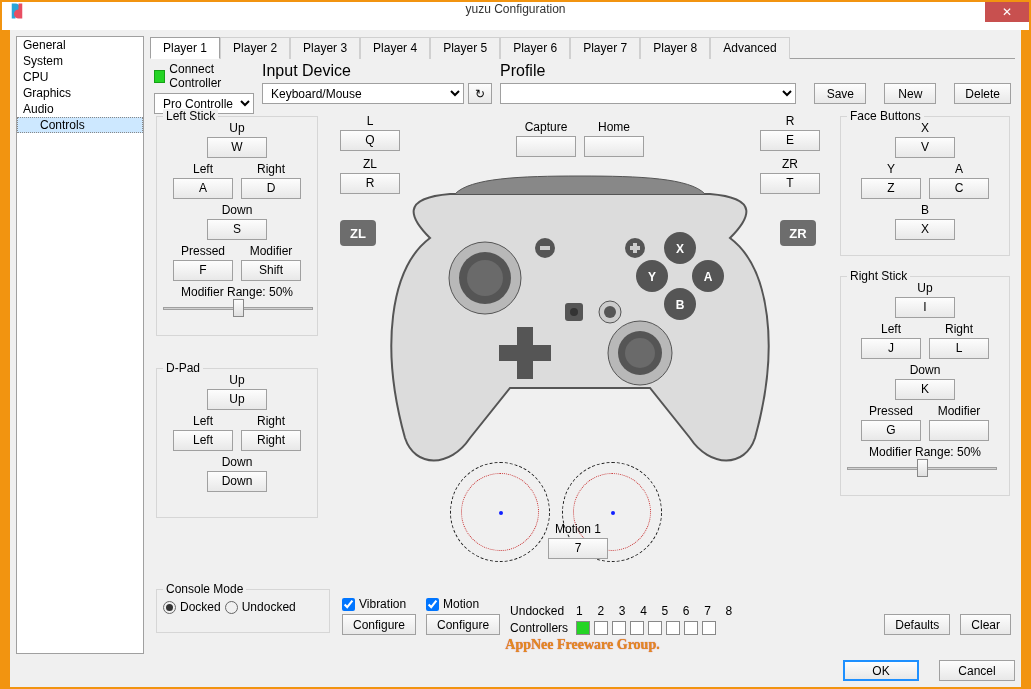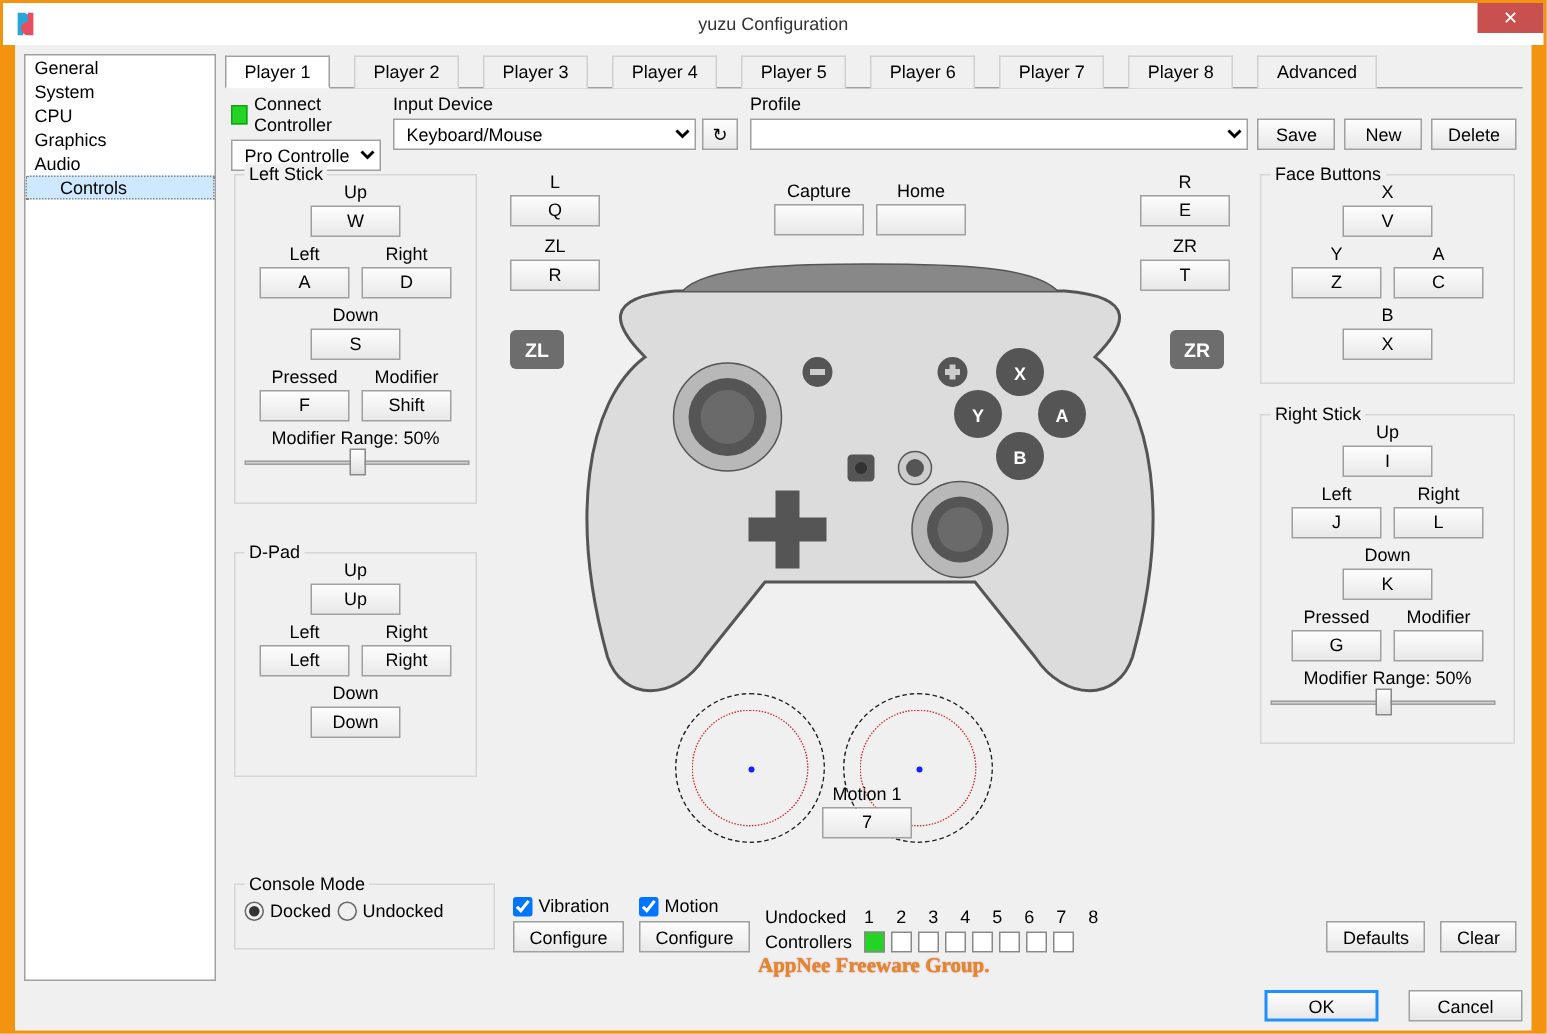--- a/index.html
+++ b/index.html
@@ -1,35 +1,35 @@
 <!DOCTYPE html>
 <html><head>
 <meta charset="utf-8">
 <style>
 * { box-sizing: border-box; margin: 0; padding: 0; font-family: "Segoe UI", Tahoma, sans-serif; font-size: 12px; }
 body { background: #f29410; width: 1031px; height: 689px; overflow: hidden; }
 .window { width: 1031px; height: 689px; background: #f29410; padding: 2px; position: relative; }
-.titlebar { height: 28px; background: #fff; display: flex; align-items: center; padding: 0 6px; position: relative; }
+.titlebar { height: 28px; background: #fff; display: flex; padding: 0 6px; position: relative; }
 .titlebar .icon { width: 18px; height: 18px; margin-right: 6px; }
 .titlebar .spacer { flex: 1; }
 .titlebar .title { position: absolute; left: 0; right: 0; text-align: center; color: #333; pointer-events: none; }
 .closebtn { width: 44px; height: 20px; background: #c8504f; color: #fff; display: flex; align-items: center; justify-content: center; position: absolute; right: 0; top: 0; font-size: 14px; }
 .client { background: #f0f0f0; height: calc(689px - 32px); margin: 0 8px 8px 8px; padding: 6px; position: relative; }
 .sidebar { position: absolute; left: 6px; top: 6px; width: 128px; height: 618px; border: 1px solid #a0a0a0; background: #fff; }
 .sidebar-item { padding: 1px 6px; cursor: default; }
 .sidebar-item.sel { background: #cde8ff; border: 1px dotted #888; padding: 0 22px; }
 .main { position: absolute; left: 140px; top: 6px; right: 6px; bottom: 52px; }
 .tabs { display: flex; border-bottom: 1px solid #a0a0a0; }
-.tab { padding: 3px 12px; border: 1px solid #a0a0a0; border-bottom: none; background: #f0f0f0; margin-right: 16px; cursor: default; position: relative; top: 1px; }
+.tab { padding: 3px 12px; border: 1px solid #a0a0a0; border-bottom: none; background: #f0f0f0; margin-right: 0px; cursor: default; position: relative; top: 1px; }
 .tab.active { background: #fff; border-bottom: 1px solid #fff; }
 .tab:not(.active){border-top-color:#d0d0d0;border-left-color:#d0d0d0;border-right-color:#d0d0d0;}
 .panel { position: absolute; left: 0; right: 0; top: 22px; bottom: 0; }
 .row1 { display: flex; gap: 8px; padding: 4px 4px 0 4px; align-items: flex-start; }
 .fld { display: flex; flex-direction: column; gap: 3px; }
-.lbl { font-size: 12px; }
+.lbl { font-size: 16px; }
 .chk { display: flex; align-items: center; gap: 4px; }
 .led { width: 13px; height: 13px; background: #24d424; border: 1px solid #16a016; }
 select, .combo { height: 21px; border: 1px solid #a0a0a0; background: #fff; padding: 0 4px; font-size: 12px; }
 button, .btn { height: 21px; border: 1px solid #a0a0a0; background: linear-gradient(#fdfdfd,#e8e8e8); padding: 0 10px; font-size: 12px; cursor: default; }
 .btn.small{min-width:52px;}
 .btn.blue { border: 2px solid #1e90ff; }
 .group { border: 1px solid #d6d6d6; padding: 4px 6px 6px 6px; margin: 2px; position: relative; }
 .group > .glabel { position: absolute; top: -8px; left: 6px; background: #f0f0f0; padding: 0 3px; font-size: 12px; }
 .mapbtn-col { display: flex; flex-direction: column; align-items: center; gap: 2px; }
 .mapbtn-col .mlbl { font-size: 12px; }
@@ -112,21 +112,21 @@
             <span class="lbl">Input Device</span>
             <div style="display:flex;gap:4px">
               <select class="combo" style="flex:1"><option>Keyboard/Mouse</option></select>
               <button class="refresh">
                   <span>↻</span>
                 </button>
             </div>
           </div>
           <div class="fld" style="flex:1">
             <span class="lbl">Profile</span>
-            <div style="display:flex;gap:6px">
+            <div style="display:flex;gap:18px">
               <select class="combo" style="flex:1"><option></option></select>
               <button class="btn small">Save</button>
               <button class="btn small">New</button>
               <button class="btn small">Delete</button>
             </div>
           </div>
         </div>
 
         <div class="group abs" style="left:4px; top:56px; width:162px; height:220px">
           <span class="glabel">Left Stick</span>

